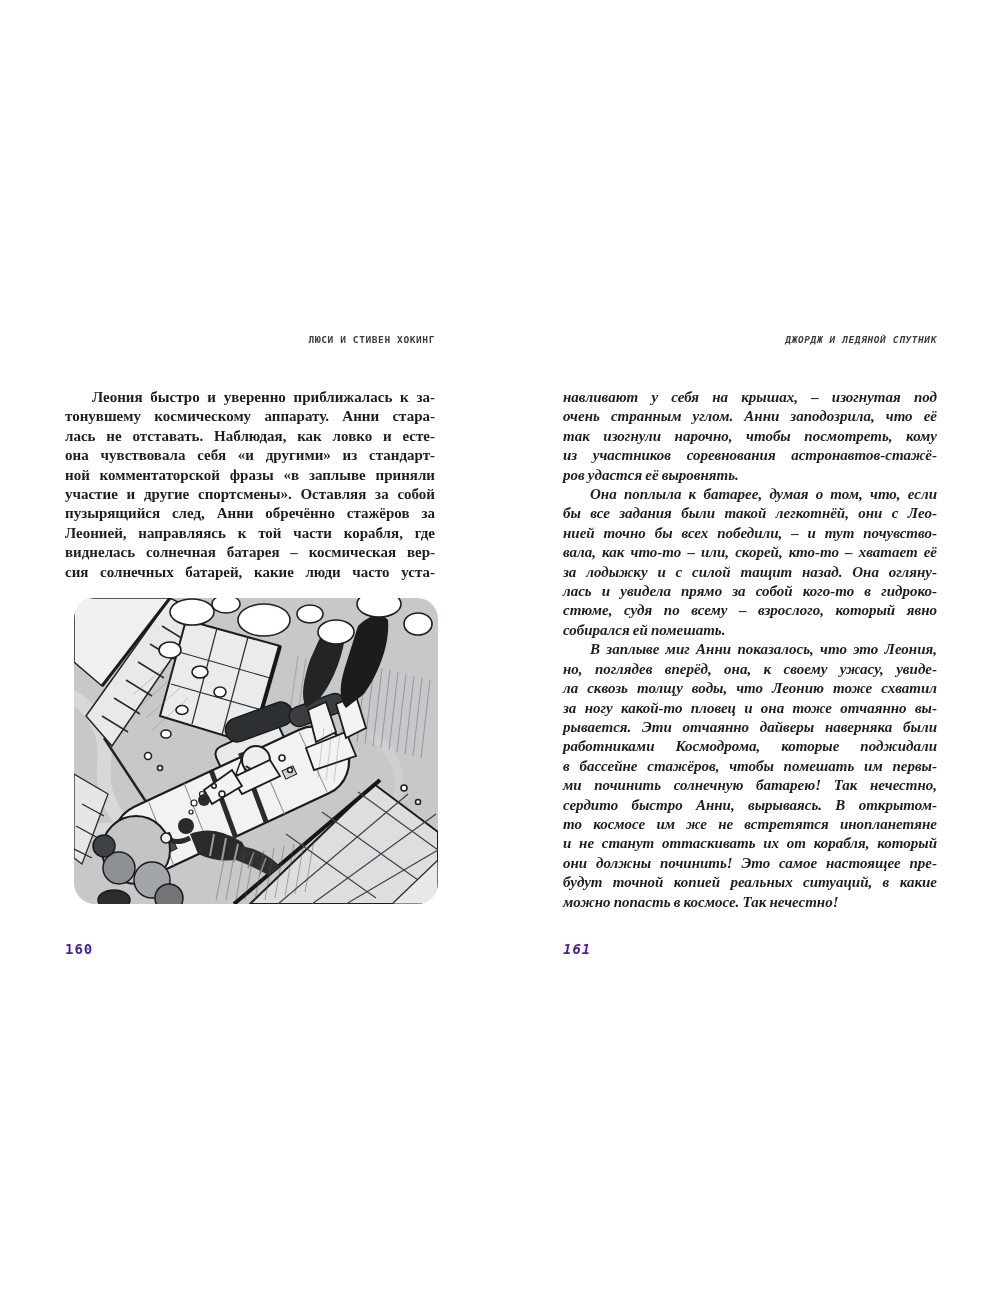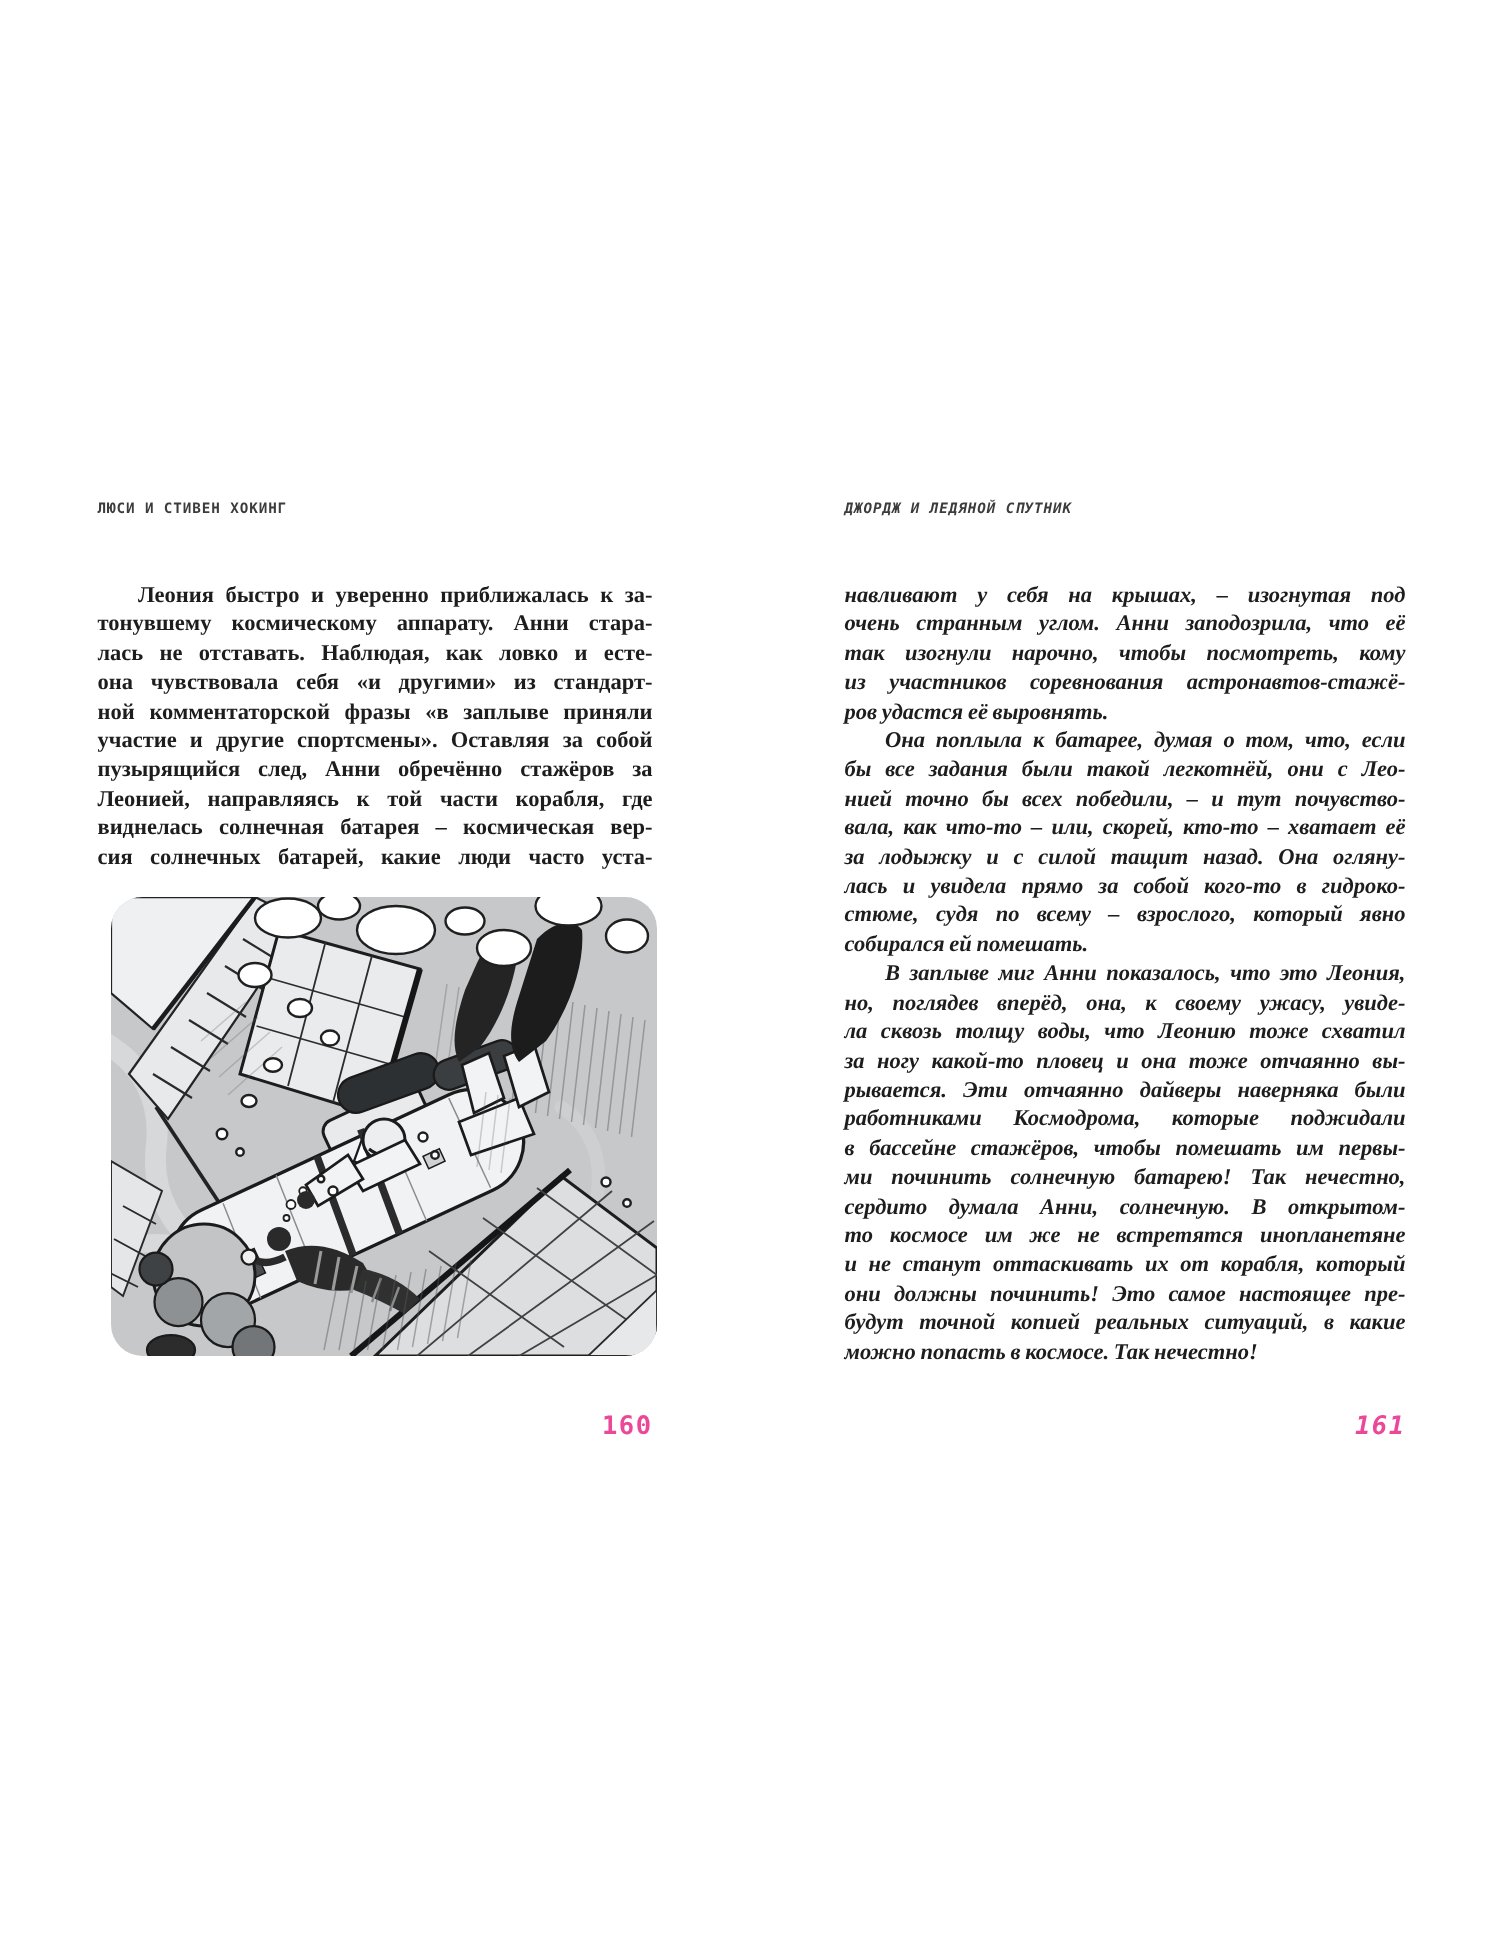--- a/index.html
+++ b/index.html
@@ -1,32 +1,32 @@
 <!DOCTYPE html>
 <html lang="ru"><head>
 <meta charset="utf-8">
 <style>
   html,body{margin:0;padding:0;background:#ffffff;}
   .spread{position:relative;width:1000px;height:1300px;background:#ffffff;overflow:hidden;
           font-family:"Liberation Serif",serif;}
   .col{position:absolute;top:0;height:1300px;}
   .col.left{left:65px;width:370px;}
   .col.right{left:563px;width:374px;font-style:italic;}
-  .running-header{position:absolute;top:334px;left:0;width:100%;text-align:left;
+  .running-header{position:absolute;top:334px;left:0;width:100%;text-align:right;
           font-family:"DejaVu Sans Mono",monospace;font-size:9.5px;font-weight:bold;
           letter-spacing:0.6px;color:#3c3c3c;white-space:nowrap;}
   .body-text{position:absolute;top:388px;left:0;width:100%;
           font-size:15px;font-weight:700;line-height:19.4px;color:#1d1d1d;
           word-spacing:-0.6px;}
   .line{text-align:justify;text-align-last:justify;}
   .line.indent{padding-left:27px;}
   .line.para-end{text-align-last:left;}
-  .pagenum{position:absolute;top:941px;left:0;width:100%;text-align:right;
-          font-family:"DejaVu Sans Mono",monospace;font-size:17px;font-weight:bold;
-          letter-spacing:1px;color:#ec4899;}
+  .pagenum{position:absolute;top:941px;left:0;width:100%;text-align:left;
+          font-family:"DejaVu Sans Mono",monospace;font-size:14px;font-weight:bold;
+          letter-spacing:1px;color:#4c1d95;}
   figure.illustration{position:absolute;left:9px;top:598px;width:364px;height:306px;margin:0;}
   figure.illustration svg{display:block;}
 </style>
 </head>
 <body>
 
 <div class="spread">
 
   <section class="col left">
     <div class="running-header">ЛЮСИ И СТИВЕН ХОКИНГ</div>
@@ -201,21 +201,21 @@
         <div class="line">стюме, судя по всему – взрослого, который явно</div>
         <div class="line para-end">собирался ей помешать.</div>
         <div class="line indent">В заплыве миг Анни показалось, что это Леония,</div>
         <div class="line">но, поглядев вперёд, она, к своему ужасу, увиде-</div>
         <div class="line">ла сквозь толщу воды, что Леонию тоже схватил</div>
         <div class="line">за ногу какой-то пловец и она тоже отчаянно вы-</div>
         <div class="line">рывается. Эти отчаянно дайверы наверняка были</div>
         <div class="line">работниками Космодрома, которые поджидали</div>
         <div class="line">в бассейне стажёров, чтобы помешать им первы-</div>
         <div class="line">ми починить солнечную батарею! Так нечестно,</div>
-        <div class="line">сердито думала Анни, солнечную. В открытом-</div>
+        <div class="line">сердито быстро Анни, вырываясь. В открытом-</div>
         <div class="line">то космосе им же не встретятся инопланетяне</div>
         <div class="line">и не станут оттаскивать их от корабля, который</div>
         <div class="line">они должны починить! Это самое настоящее пре-</div>
         <div class="line">будут точной копией реальных ситуаций, в какие</div>
         <div class="line para-end">можно попасть в космосе. Так нечестно!</div>
       </div>
 
     <div class="pagenum">161</div>
   </section>
 

